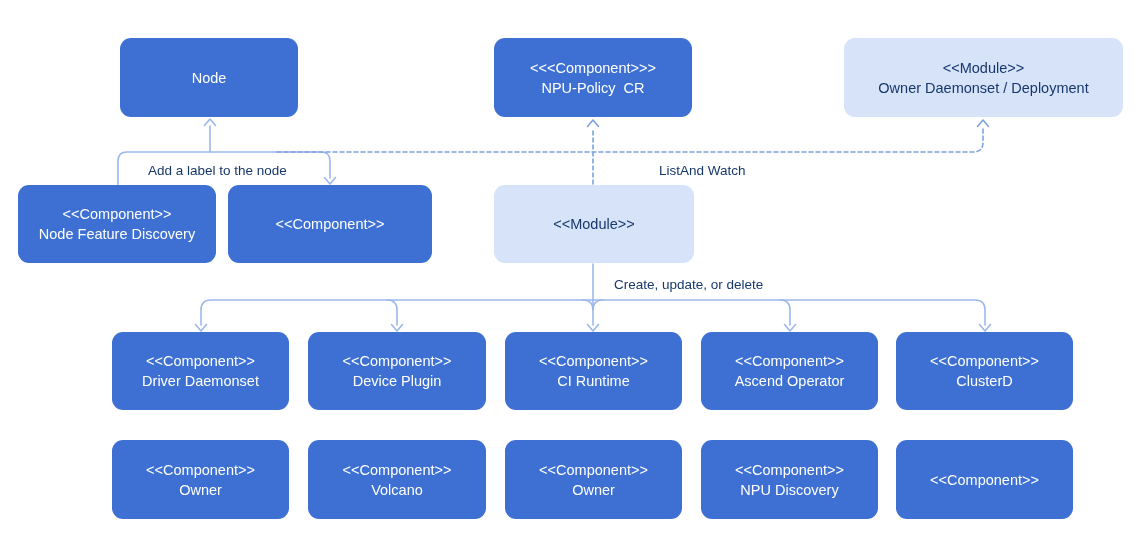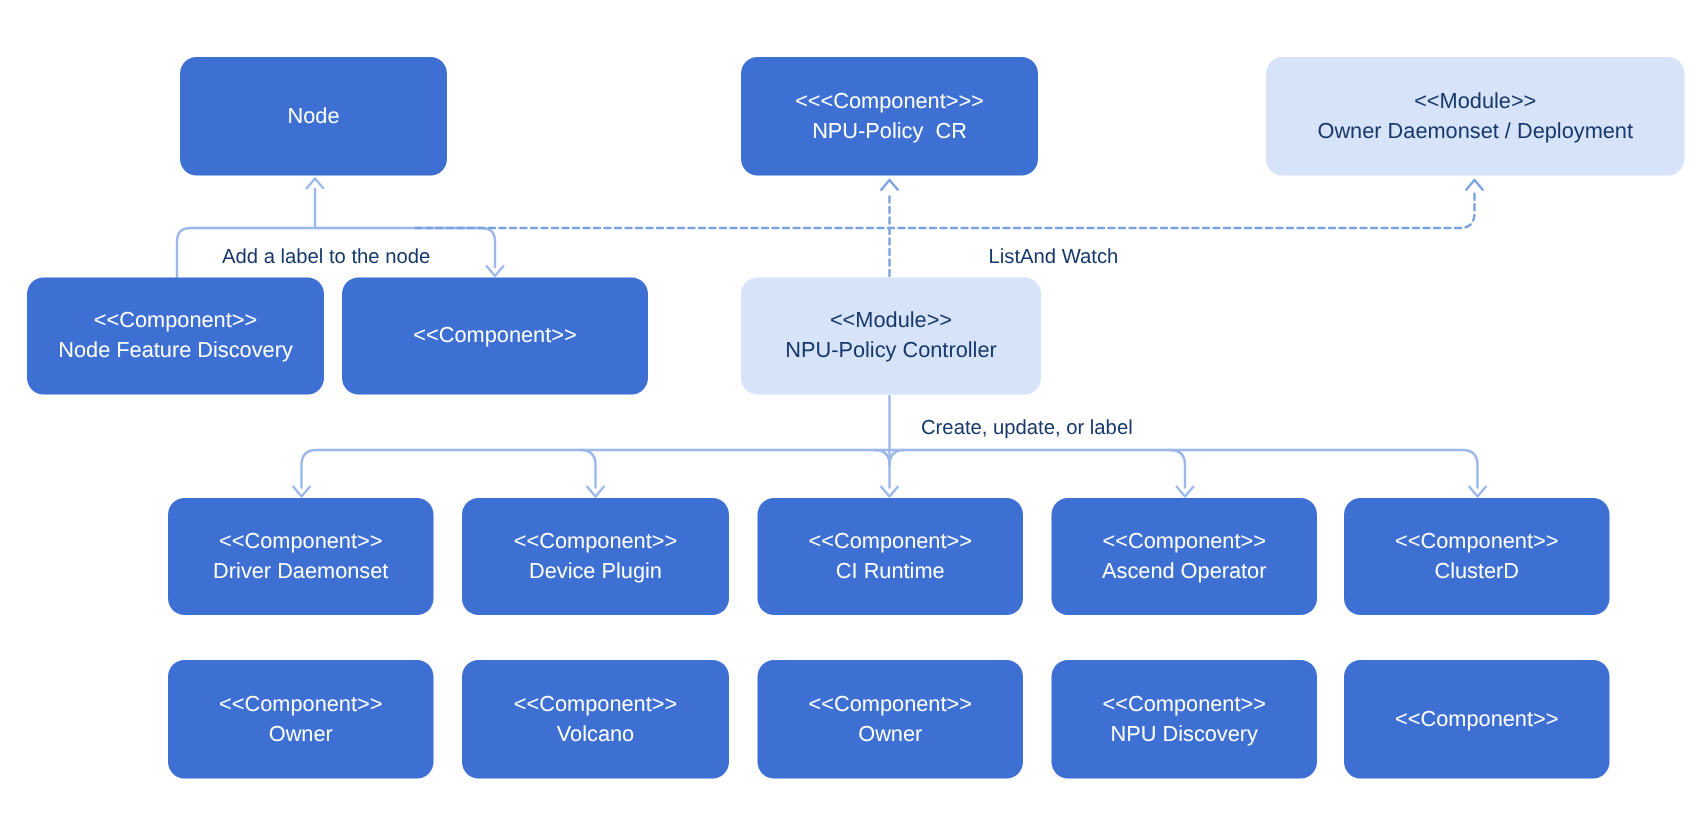--- a/index.html
+++ b/index.html
@@ -104,21 +104,20 @@
     <div class="stereotype">&lt;&lt;Component&gt;&gt;</div>
     <div class="name">Node Feature Discovery</div>
   </div>
 
   <div class="box component" style="left:228px; top:185px; width:204px; height:78px;">
     <div class="stereotype">&lt;&lt;Component&gt;&gt;</div>
   </div>
 
   <div class="box module" style="left:494px; top:185px; width:200px; height:78px;">
     <div class="stereotype">&lt;&lt;Module&gt;&gt;</div>
-    <div class="name">NPU-Policy Controller</div>
   </div>
 
   <div class="box component" style="left:112px; top:332px; width:177px; height:78px;">
     <div class="stereotype">&lt;&lt;Component&gt;&gt;</div>
     <div class="name">Driver Daemonset</div>
   </div>
 
   <div class="box component" style="left:308px; top:332px; width:178px; height:78px;">
     <div class="stereotype">&lt;&lt;Component&gt;&gt;</div>
     <div class="name">Device Plugin</div>
@@ -158,15 +157,15 @@
     <div class="stereotype">&lt;&lt;Component&gt;&gt;</div>
     <div class="name">NPU Discovery</div>
   </div>
 
   <div class="box component" style="left:896px; top:440px; width:177px; height:79px;">
     <div class="stereotype">&lt;&lt;Component&gt;&gt;</div>
   </div>
 
   <div class="edge-label" style="left:148px; top:163px;">Add a label to the node</div>
   <div class="edge-label" style="left:615px; top:163px;margin-left:44px;">ListAnd Watch</div>
-  <div class="edge-label" style="left:614px; top:277px;">Create, update, or label</div>
+  <div class="edge-label" style="left:614px; top:277px;">Create, update, or delete</div>
 
 </div>
 
 </body></html>

